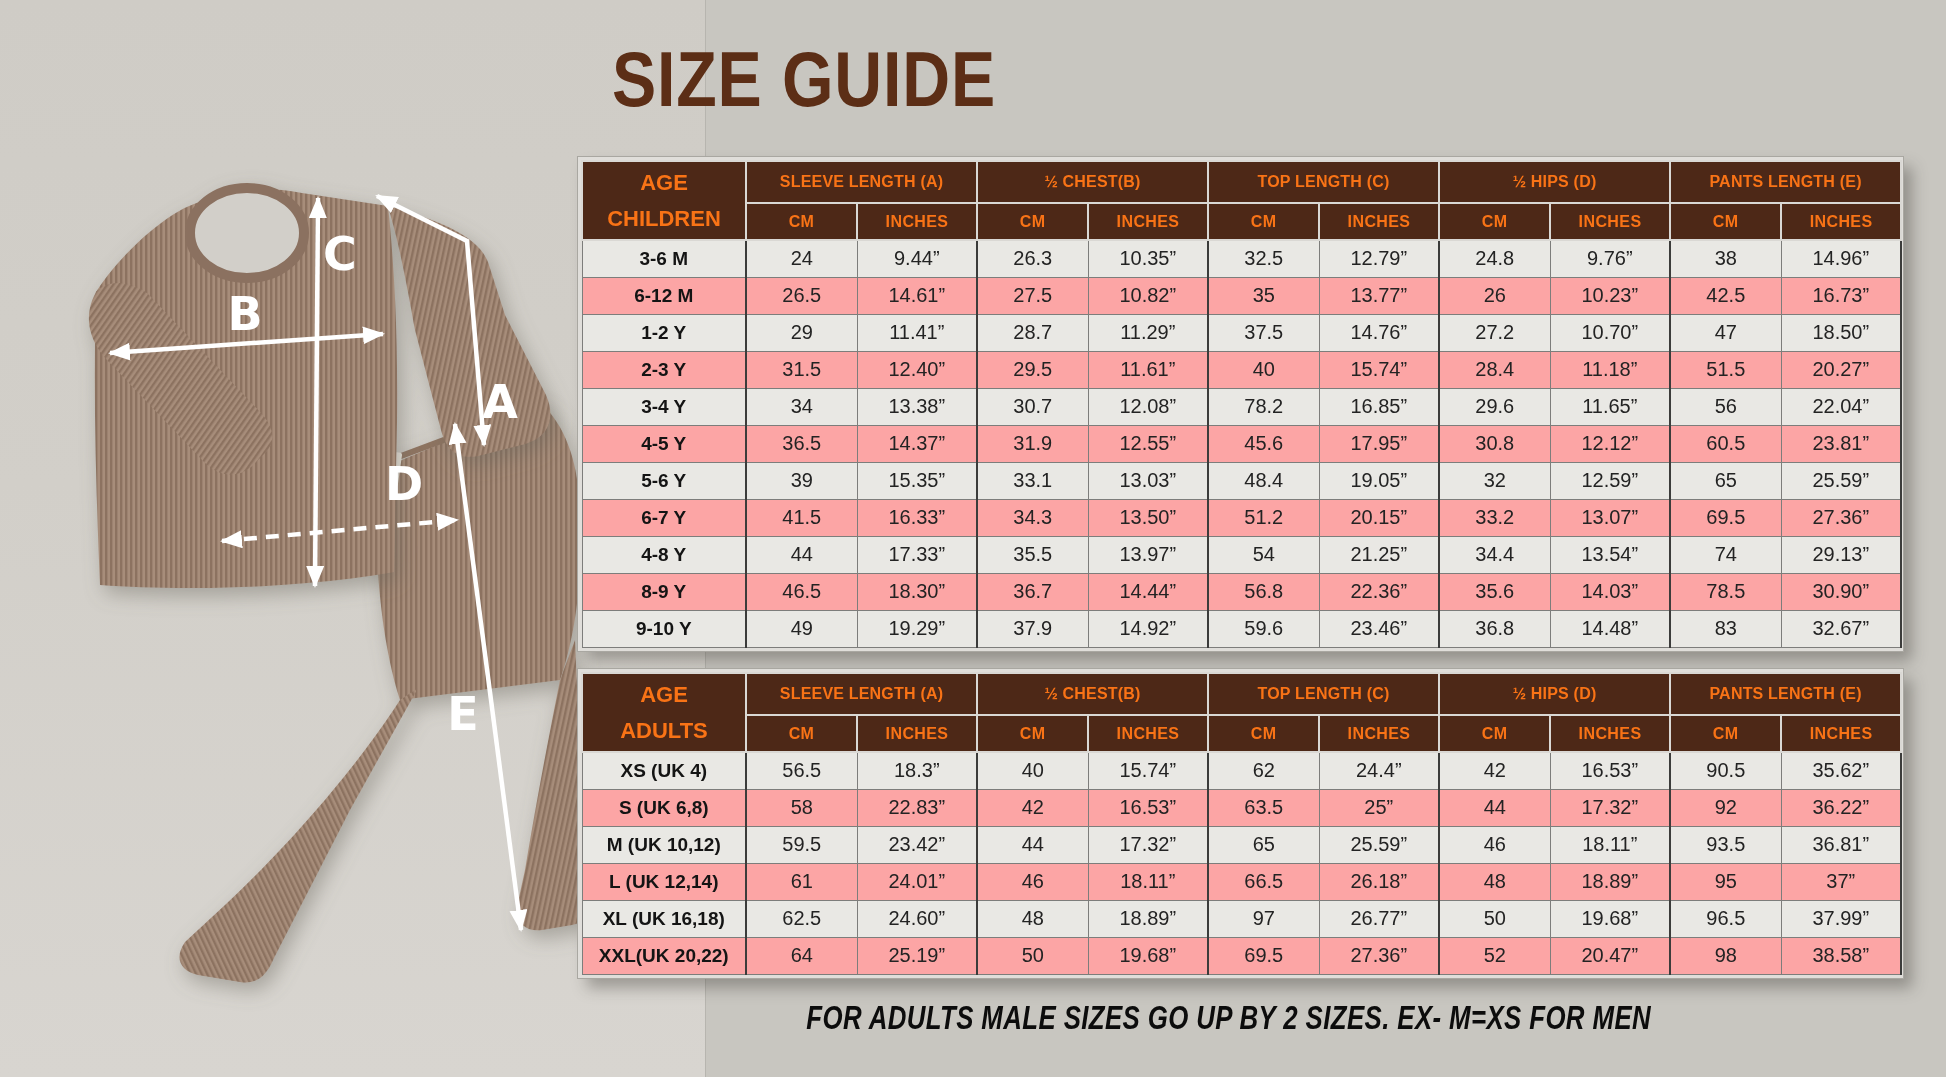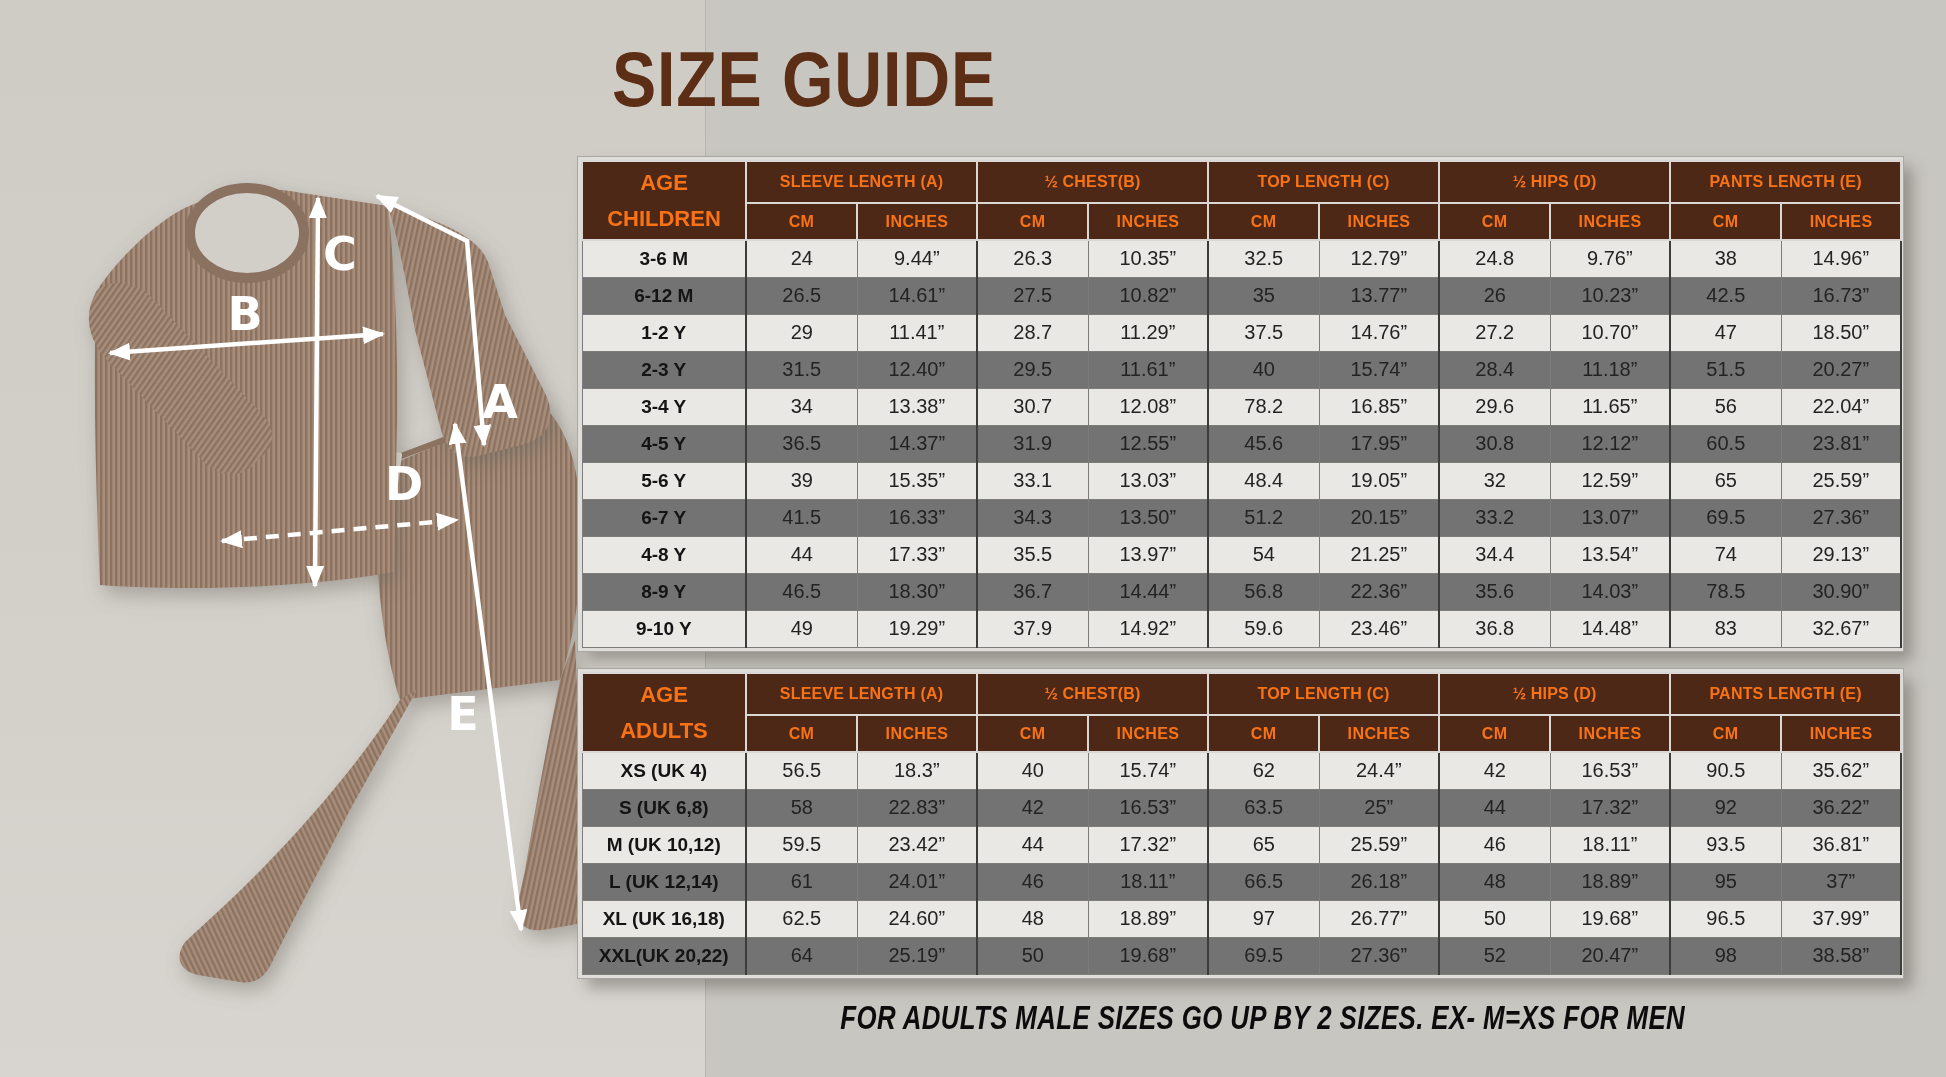--- a/index.html
+++ b/index.html
@@ -33,30 +33,30 @@
   .size-table col.c-cm{width:111px;}
   .size-table col.c-in{width:120px;}
   .size-table th,.size-table td{text-align:center; vertical-align:middle; padding:0;}
   .size-table thead th{
     background:#4d2817; color:#f97316; font-weight:bold; border:2px solid #dad8d4;
   }
   .group-cell{font-size:16px; height:40px; letter-spacing:.2px;}
   .unit-cell{font-size:16px; height:35px; letter-spacing:.4px;margin-left:7px;}
   .age-cell{font-size:22px; line-height:1.0;}
   .age-cell .age-top{margin-bottom:14px;}
-  .size-table tbody tr{height:37px; background:#737373;}
+  .size-table tbody tr{height:37px; background:#fca5a5;}
   .size-table tbody tr.alt{background:#e9e8e4;}
   .size-table tbody th,.size-table tbody td{border:1px solid #7d7d7b;}
   .size-table tbody th.row-label{
     font-size:19px; font-weight:bold; color:#141414; border-right:2px solid #3c3c3b;
   }
   .size-table tbody td.val{font-size:20px; color:#232323;}
   .size-table tbody td.gend{border-right:2px solid #3c3c3b;}
   
-  .footer-wrap{position:absolute; left:600px; top:998px; width:1325px; text-align:center;}
+  .footer-wrap{position:absolute; left:566px; top:998px; width:1325px; text-align:center;}
   .footer{
     display:inline-block; margin:0; transform:scaleX(.76); transform-origin:center;
     font-family:"Liberation Sans",sans-serif; font-style:italic; font-weight:bold;
     font-size:34px; color:#0c0c0c; letter-spacing:.5px; white-space:nowrap;
   }
 </style>
 </head>
 <body>
 
 <div class="page">

